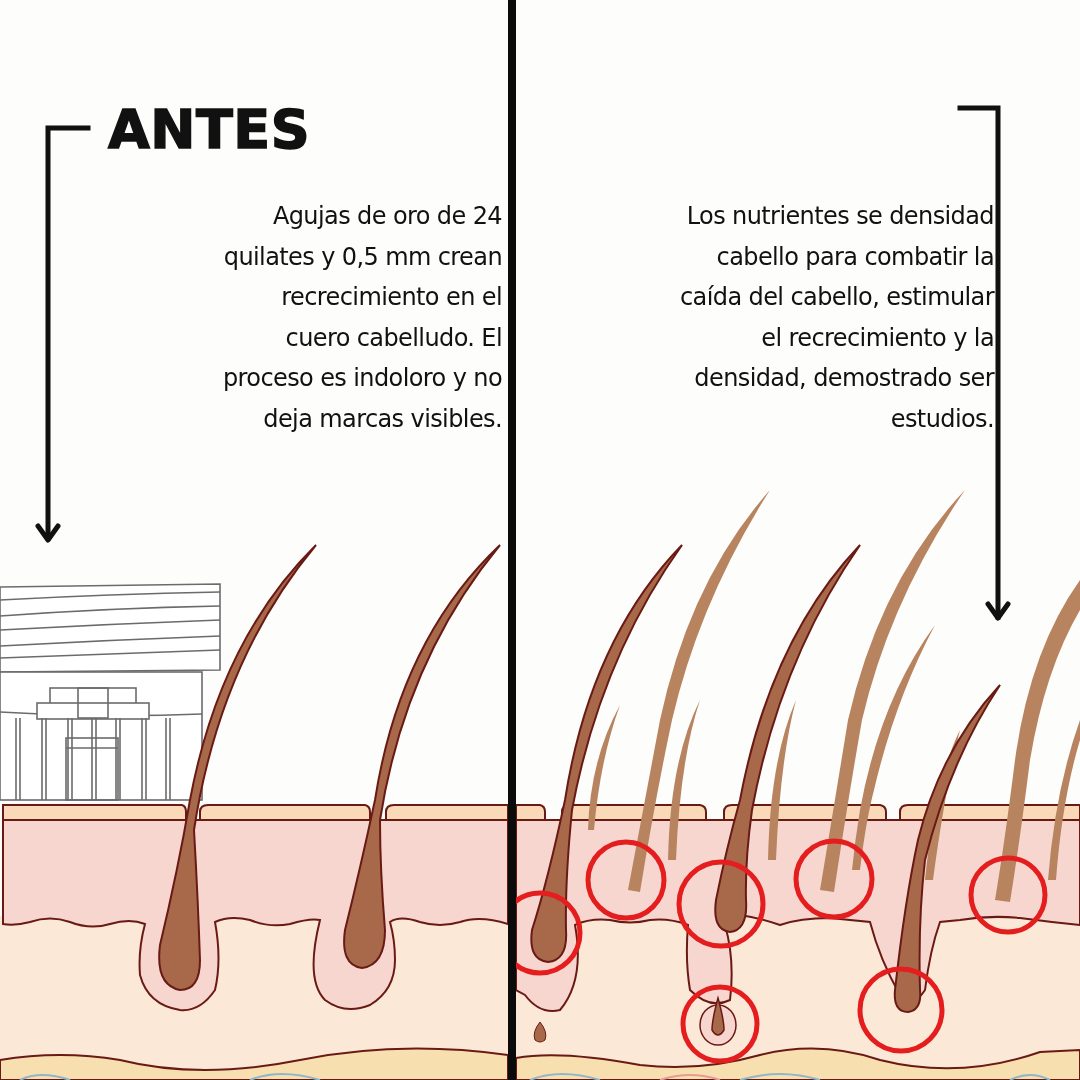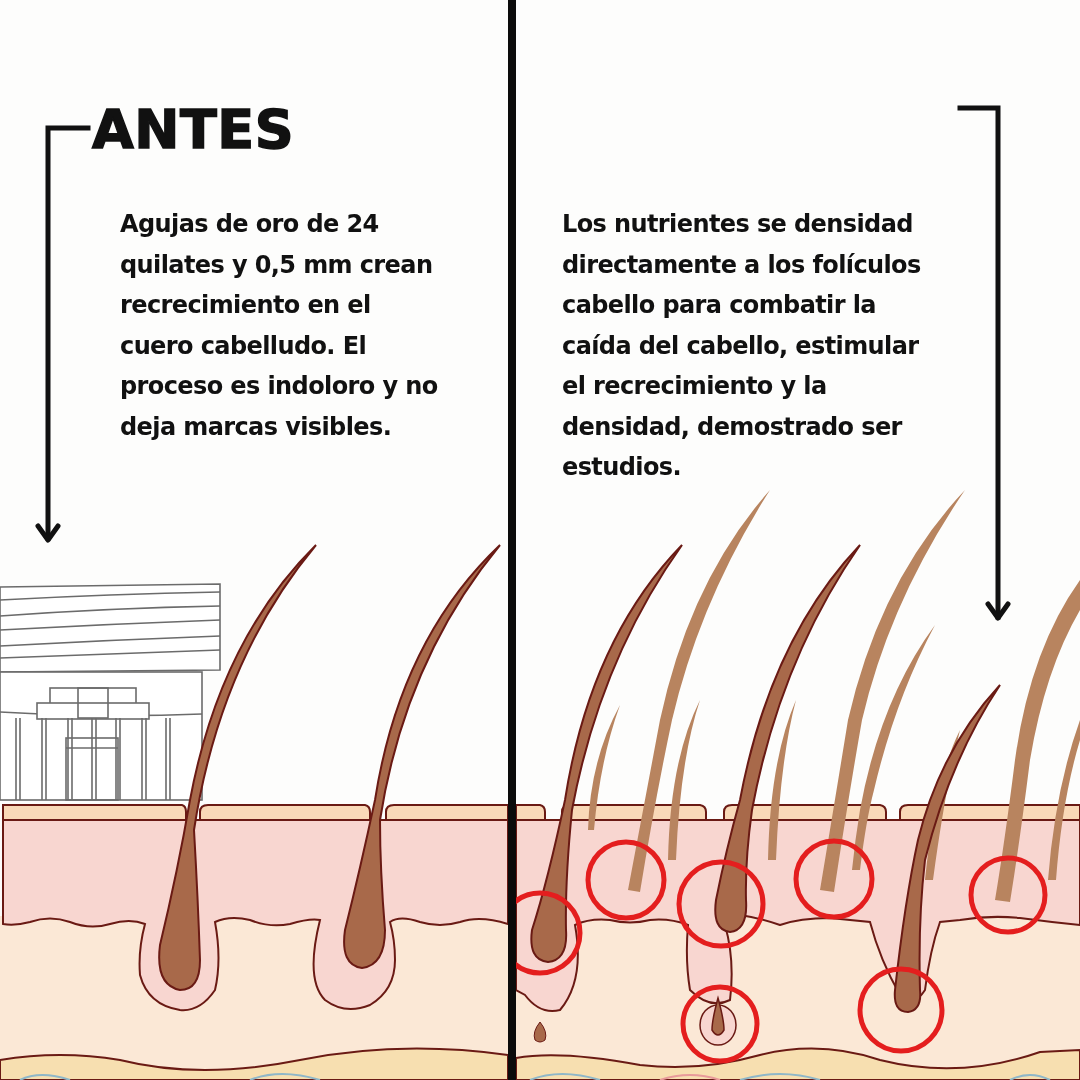--- a/index.html
+++ b/index.html
@@ -11,25 +11,25 @@
   }
   .panel { position: absolute; top: 0; height: 1080px; }
   .panel-left { left: 0; width: 510px; }
   .panel-right { left: 518px; width: 562px; }
   .divider { position: absolute; left: 508px; top: 0; width: 8px; height: 1080px; background: #0b0b0b; }
   .title {
     position: absolute; font-weight: 900; font-size: 54px; letter-spacing: 0.5px;
     font-family: "DejaVu Sans", sans-serif; margin: 0; line-height: 1;
     -webkit-text-stroke: 1.5px #111;
   }
-  .title-left { left: 92px; top: 103px; }
+  .title-left { left: 108px; top: 103px; }
   .title-right { left: 128px; top: 82px; }
   .body-text {
-    position: absolute; font-size: 24px; font-weight: 700; line-height: 40.5px;
-    font-family: "DejaVu Sans", sans-serif; letter-spacing: -0.6px; margin: 12px;
+    position: absolute; font-size: 24px; font-weight: 400; line-height: 40.5px;
+    font-family: "DejaVu Sans", sans-serif; letter-spacing: -0.6px; margin: 4px; text-align: right;
   }
   .body-left { left: 108px; top: 192px; width: 390px; }
   .body-right { left: 32px; top: 192px; width: 440px; }
   .illus { position: absolute; left: 0; top: 0; width: 1080px; height: 1080px; }
 </style>
 </head>
 <body>
 
 <svg class="illus" viewBox="0 0 1080 1080" xmlns="http://www.w3.org/2000/svg">
   <defs>
@@ -167,20 +167,19 @@
     <div>recrecimiento en el</div>
     <div>cuero cabelludo. El</div>
     <div>proceso es indoloro y no</div>
     <div>deja marcas visibles.</div>
   </div>
 </section>
 
 <section class="panel panel-right">
   <div class="body-text body-right">
     <div>Los nutrientes se densidad</div>
-    <div>directamente a los folículos</div>
     <div>cabello para combatir la</div>
     <div>caída del cabello, estimular</div>
     <div>el recrecimiento y la</div>
     <div>densidad, demostrado ser</div>
     <div>estudios.</div>
   </div>
 </section>
 
 </body></html>

